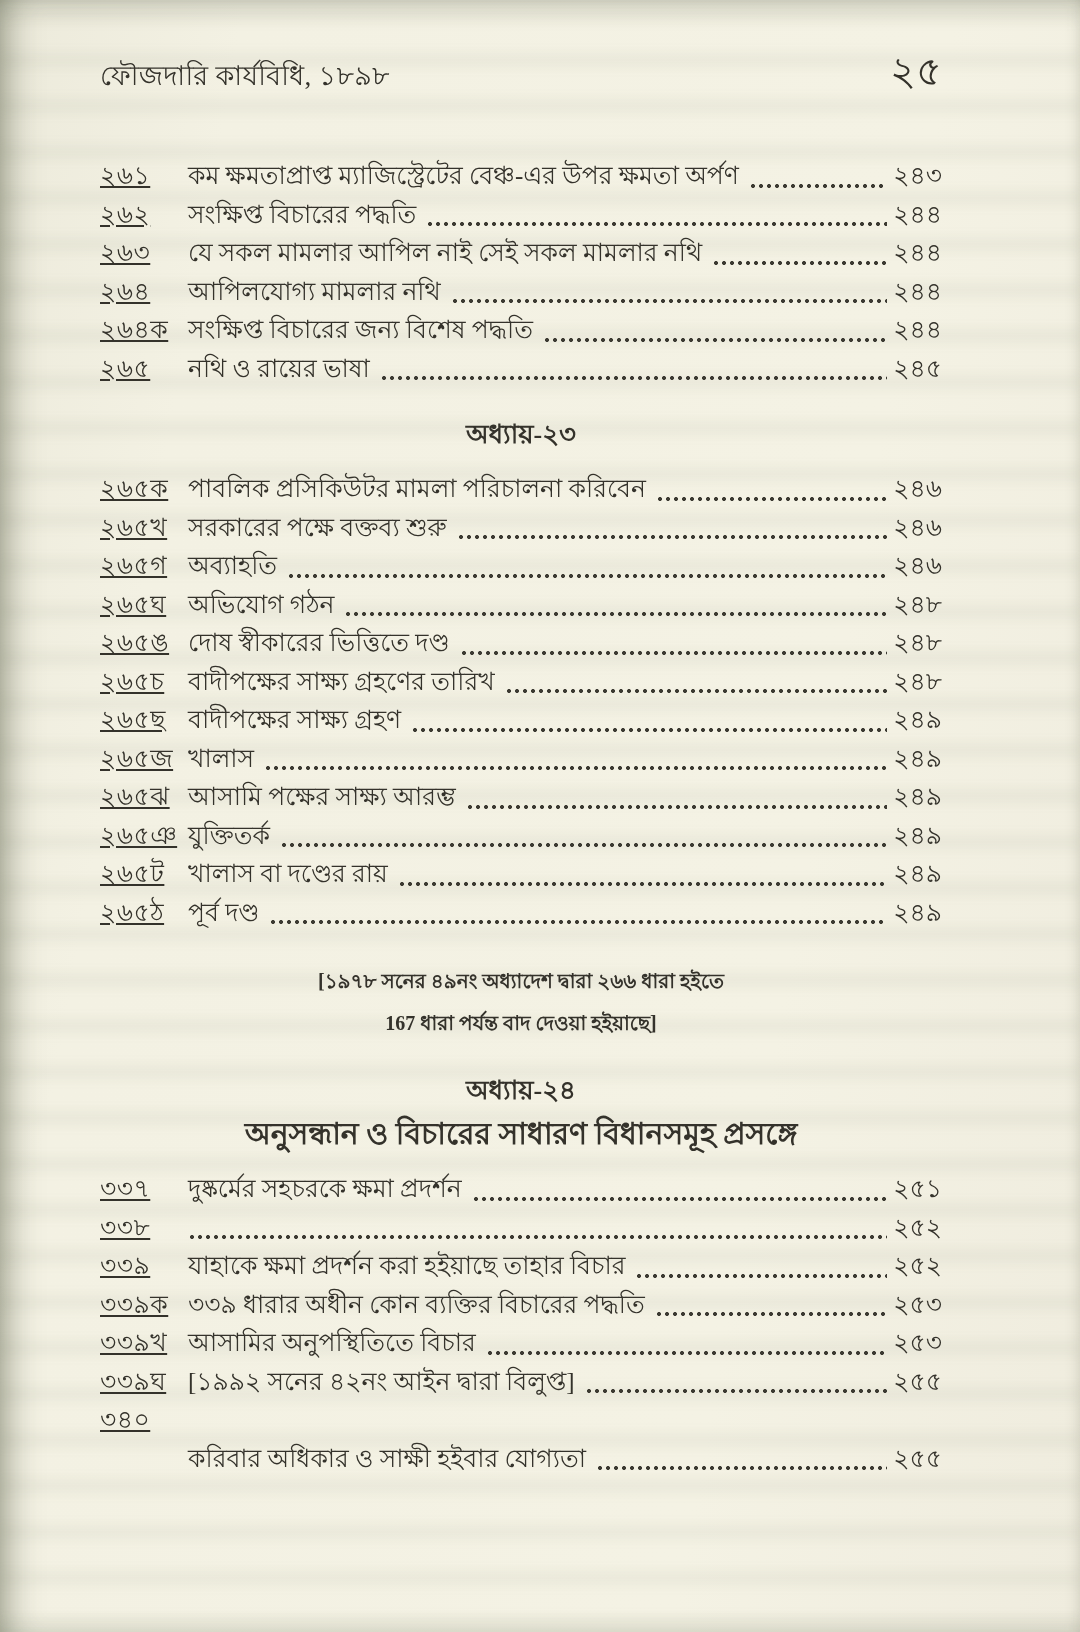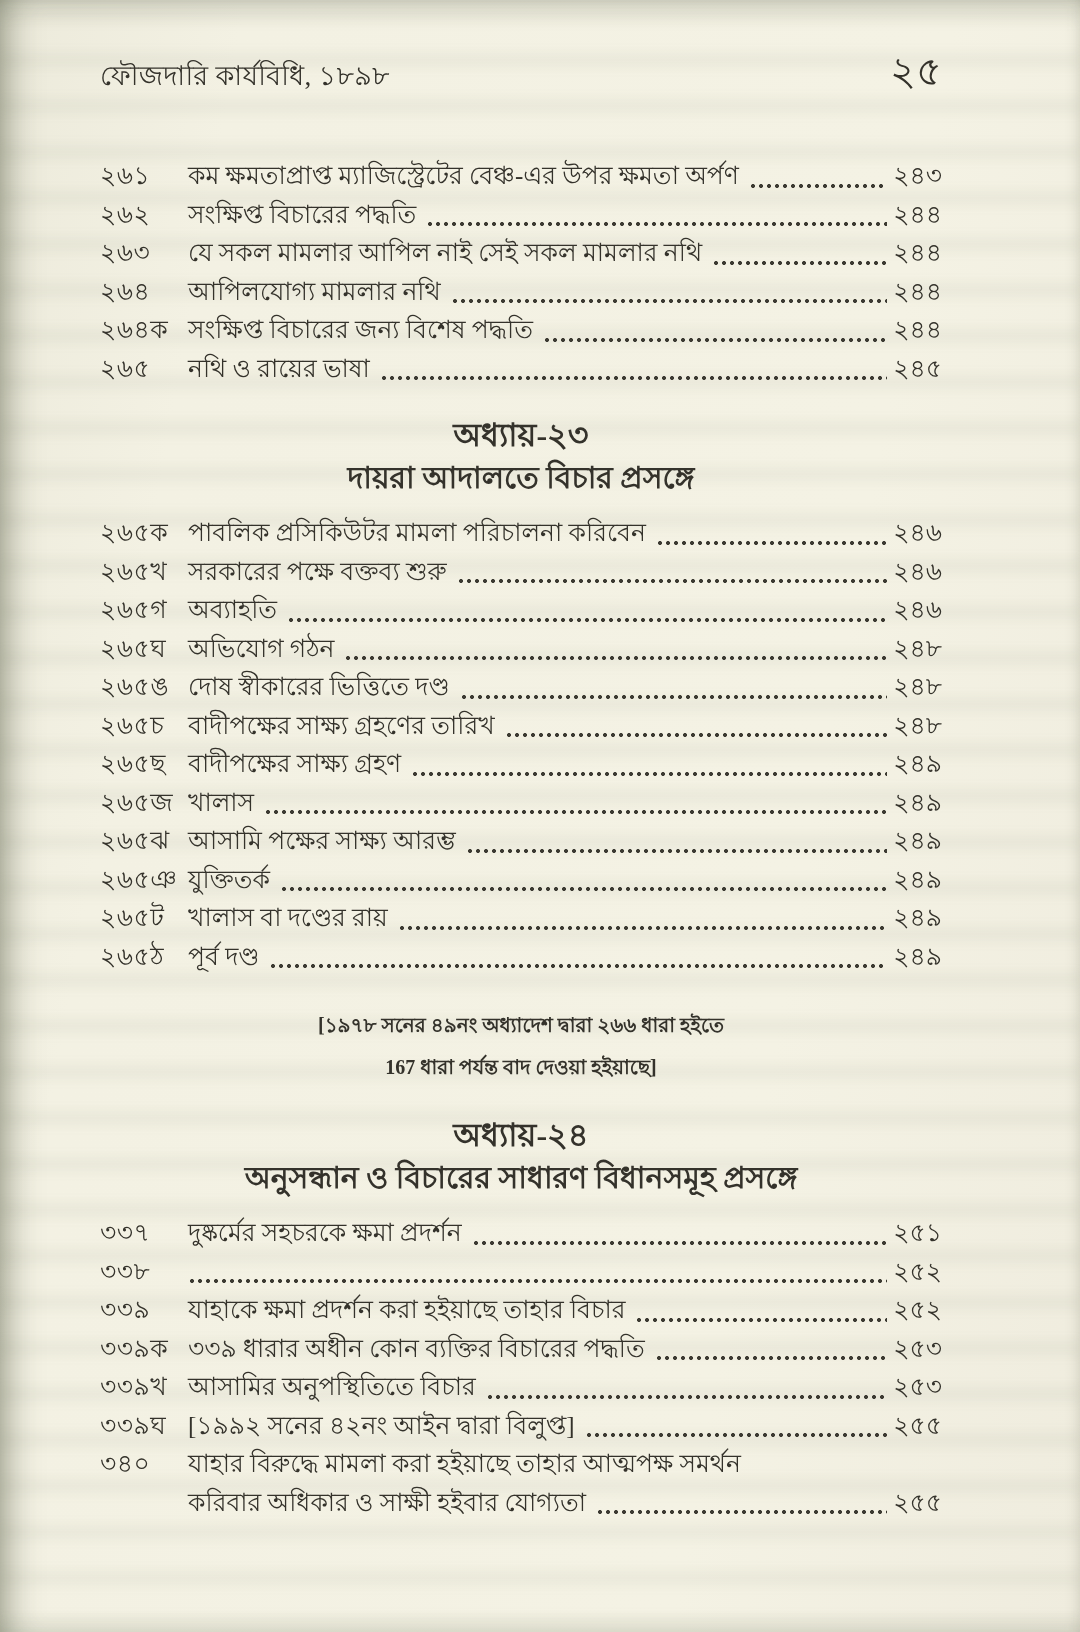--- a/index.html
+++ b/index.html
@@ -50,41 +50,42 @@
   .toc-row {
     display: flex;
     align-items: baseline;
     line-height: 38.5px;
     font-size: 25px;
     white-space: nowrap;
   }
   .toc-no {
     flex: 0 0 88px;
     letter-spacing: 0.5px;
+    text-decoration: underline;
   }
   .toc-title { flex: 0 0 auto; padding-right: 10px; }
   .leader {
     flex: 1 1 auto;
     align-self: flex-end;
     height: 6px;
     margin: 0 6px 7px 0;
     background-image: radial-gradient(circle, #3c3a32 1.9px, rgba(0,0,0,0) 2.2px);
     background-size: 8px 6px;
     background-repeat: repeat-x;
     background-position: left bottom;
   }
   .leader.none { background: none; }
   .toc-page { flex: 0 0 auto; text-align: center; min-width: 48px; }
 
   .chapter {
     text-align: center;
     font-weight: bold;
     margin: 26px 0 14px 0;
   }
-  .chapter .line1 { font-size: 32px; line-height: 42px; }
+  .chapter .line1 { font-size: 26px; line-height: 42px; }
   .chapter .line2 { font-size: 30px; line-height: 44px; }
 
   .note {
     text-align: center;
     font-weight: bold;
     font-size: 20px;
     line-height: 42px;
     margin: 28px 0 2px 0;
   }
 </style>
@@ -132,21 +133,20 @@
           </div>
           <div class="toc-row">
             <span class="toc-no">২৬৫</span>
             <span class="toc-title">নথি ও রায়ের ভাষা</span>
             <span class="leader"></span>
             <span class="toc-page">২৪৫</span>
           </div>
         </div>
         <div class="chapter">
           <div class="line1">অধ্যায়-২৩</div>
-          <div class="line2">দায়রা আদালতে বিচার প্রসঙ্গে</div>
         </div>
         <div class="toc-block">
           <div class="toc-row">
             <span class="toc-no">২৬৫ক</span>
             <span class="toc-title">পাবলিক প্রসিকিউটর মামলা পরিচালনা করিবেন</span>
             <span class="leader"></span>
             <span class="toc-page">২৪৬</span>
           </div>
           <div class="toc-row">
             <span class="toc-no">২৬৫খ</span>
@@ -254,21 +254,20 @@
             <span class="toc-page">২৫৩</span>
           </div>
           <div class="toc-row">
             <span class="toc-no">৩৩৯ঘ</span>
             <span class="toc-title">[১৯৯২ সনের ৪২নং আইন দ্বারা বিলুপ্ত]</span>
             <span class="leader"></span>
             <span class="toc-page">২৫৫</span>
           </div>
           <div class="toc-row">
             <span class="toc-no">৩৪০</span>
-            <span class="toc-title">যাহার বিরুদ্ধে মামলা করা হইয়াছে তাহার আত্মপক্ষ সমর্থন</span>
             <span class="leader none"></span>
             <span class="toc-page"></span>
           </div>
           <div class="toc-row">
             <span class="toc-no"></span>
             <span class="toc-title">করিবার অধিকার ও সাক্ষী হইবার যোগ্যতা</span>
             <span class="leader"></span>
             <span class="toc-page">২৫৫</span>
           </div>
         </div>

